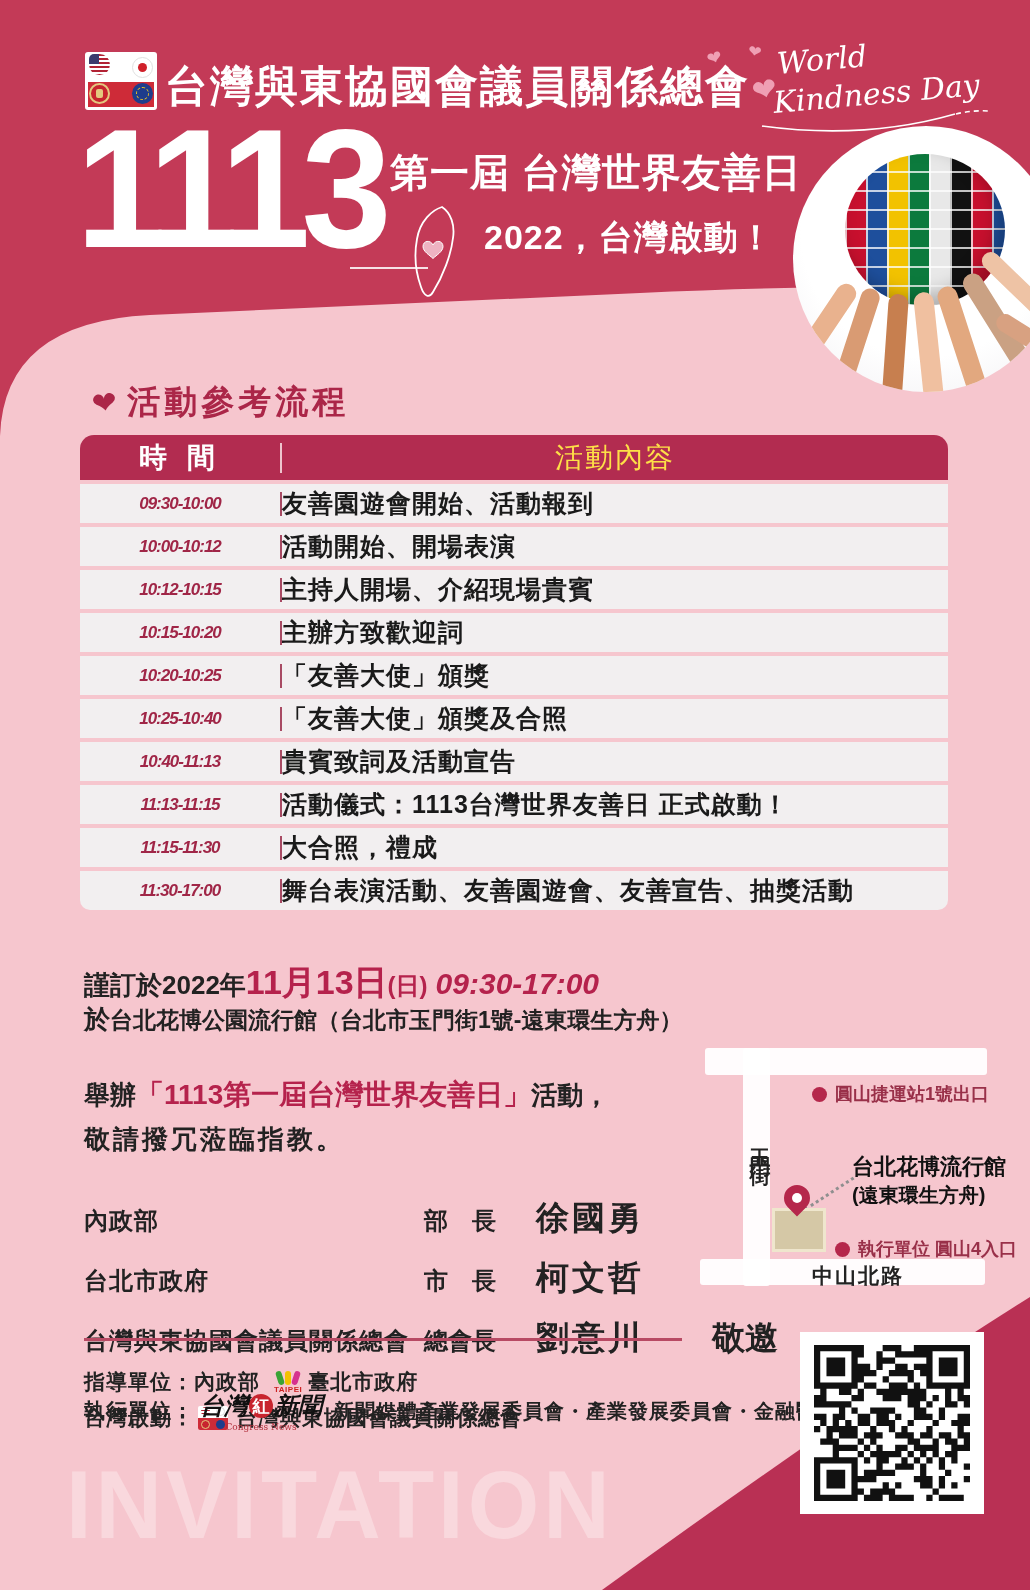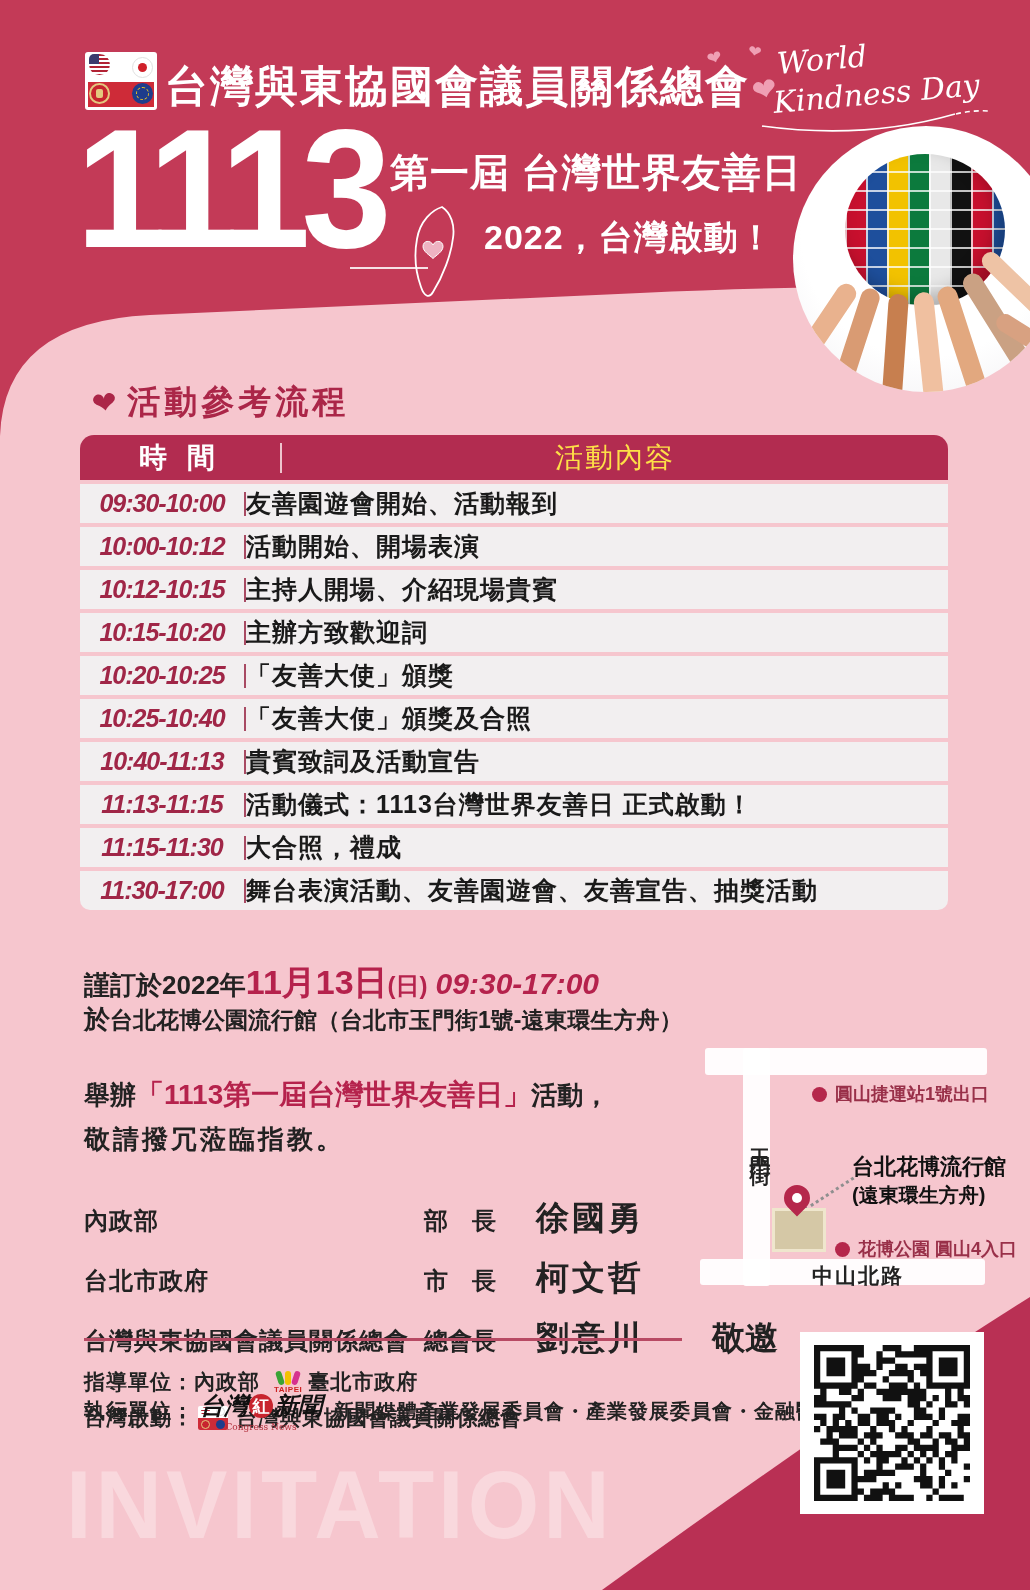--- a/index.html
+++ b/index.html
@@ -55,21 +55,21 @@
   .section-head{position:absolute;left:92px;top:380px;z-index:5;display:flex;align-items:center;gap:10px;}
   .section-head .hh{color:#ab2648;font-size:30px;transform:rotate(-8deg);}
   .section-head .tt{color:#ab2648;font-size:33px;font-weight:800;letter-spacing:4px;}
   .sched{position:absolute;left:80px;top:435px;width:868px;z-index:5;}
   .t-head{display:flex;height:45px;background:#b22c50;border-radius:14px 14px 0 0;align-items:center;}
   .t-head .c-time{width:200px;text-align:center;color:#fff;font-size:28px;font-weight:700;letter-spacing:6px;}
   .t-head .hdiv{width:2px;height:30px;background:#eec4cd;}
   .t-head .c-act{flex:1;text-align:center;color:#fde047;font-size:28px;font-weight:400;letter-spacing:2px;}
   .t-row{display:flex;height:39px;margin-top:4px;background:#f2eff0;align-items:center;}
   .t-row:last-child{border-radius:0 0 10px 10px;}
-  .t-row .time{width:164px;text-align:center;color:#a02647;font-size:25px;font-weight:700;font-style:italic;letter-spacing:-1px;}
+  .t-row .time{width:200px;text-align:center;color:#a02647;font-size:17px;font-weight:700;font-style:italic;letter-spacing:-1px;}
   .t-row .rdiv{width:2px;height:24px;background:#a84a63;}
   .t-row .act{flex:1;color:#1a1a1a;font-size:25px;font-weight:700;letter-spacing:1px;white-space:nowrap;}
   
   .line{position:absolute;z-index:5;display:flex;align-items:baseline;white-space:nowrap;color:#222;}
   .date-line{left:84px;top:960px;}
   .date-line .p1{font-size:26px;font-weight:700;}
   .date-line .p2{font-size:34px;font-weight:800;color:#b5224c;}
   .date-line .p3{font-size:24px;font-weight:700;color:#b5224c;}
   .date-line .p4{font-size:30px;font-weight:800;font-style:italic;color:#b5224c;margin-left:8px;}
   .venue-line{left:84px;top:1002px;}
@@ -305,21 +305,21 @@
       <div class="l1">台北花博流行館</div>
       <div class="l2">(遠東環生方舟)</div>
     </div>
     <div class="dotline"></div>
     <div class="bldg"></div>
     <div class="pin">
         <i></i>
       </div>
     <div class="poi poi-bottom">
       <span class="dot"></span>
-      <span class="ptxt">花博公園 圓山4入口</span>
+      <span class="ptxt">執行單位 圓山4入口</span>
     </div>
   </div>
 
   <div class="unit u1">
     <span class="ulabel">指導單位：</span>
     <span class="utext">內政部</span>
     <span class="taipei-logo">
       <span class="petals">
           <i style="background:#3aa335;transform:rotate(-18deg);"></i>
           <i style="background:#f2c200;"></i>

